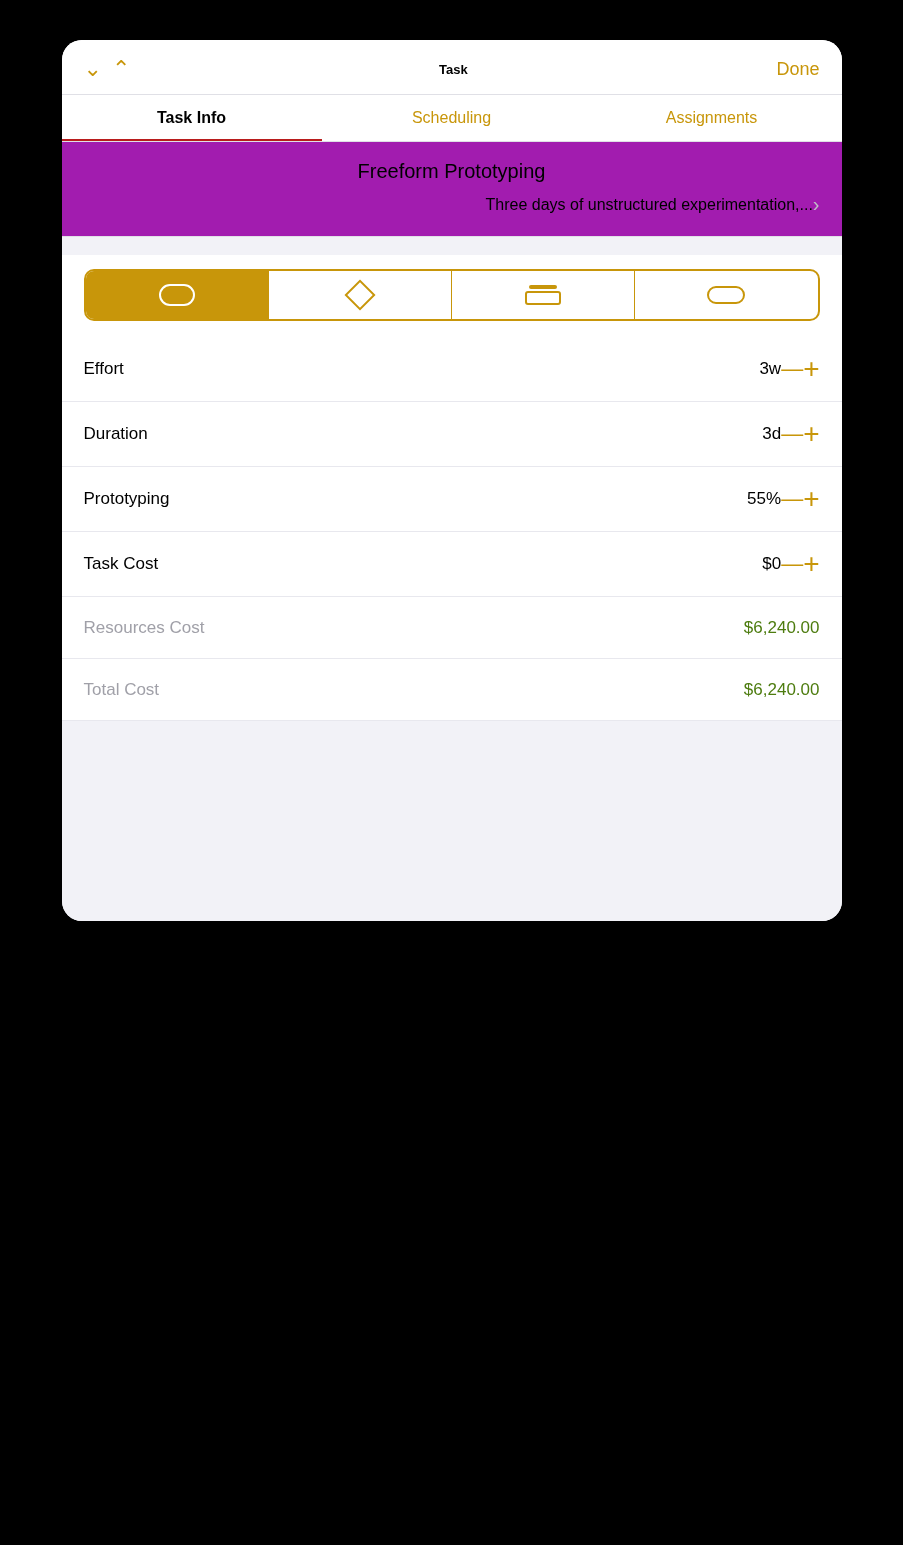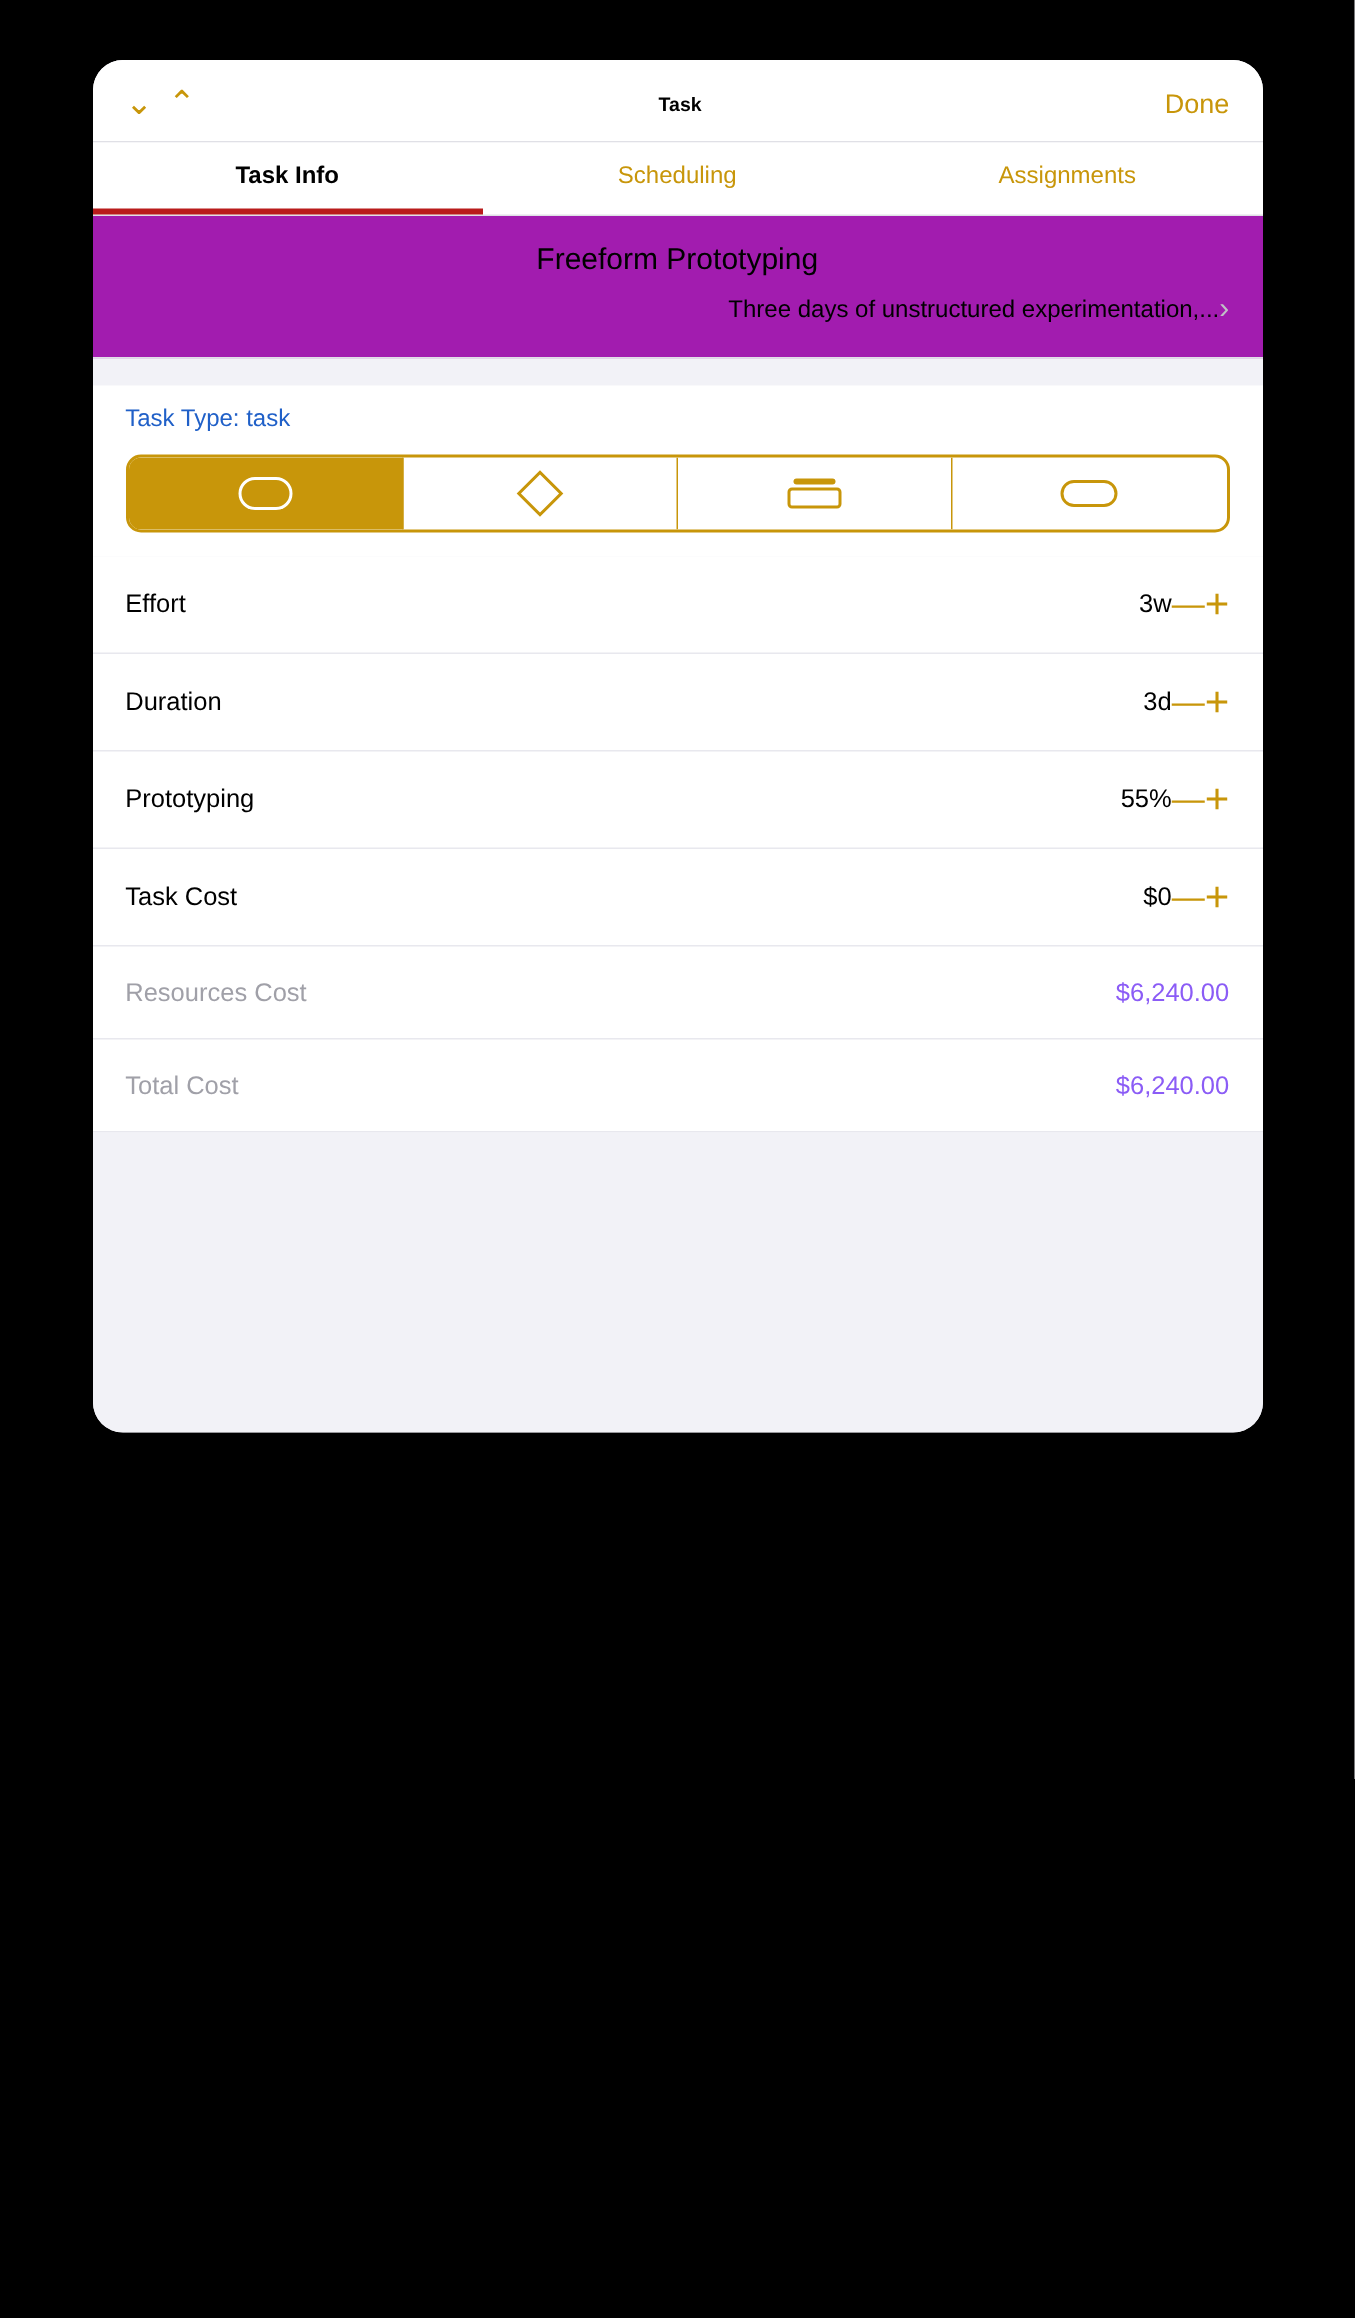--- a/index.html
+++ b/index.html
@@ -71,21 +71,21 @@
       flex: 1;
       text-align: center;
       padding: 14px 0 12px;
       font-size: 16px;
       cursor: pointer;
       border-bottom: 2px solid transparent;
     }
     .tab.active {
       color: #000;
       font-weight: 600;
-      border-bottom: 4px solid #b91c1c;
+      border-bottom: 2px solid #b91c1c;
     }
     .tab.inactive {
       color: #c8960a;
       font-weight: 400;
     }
 
     
     .task-name-section {
       background: #a21caf;
       padding: 18px 22px 6px;
@@ -216,21 +216,21 @@
       display: flex;
       align-items: center;
     }
     .field-value {
       font-size: 17px;
       color: #000;
       min-width: 40px;
       text-align: right;
     }
     .field-value.muted {
-      color: #8b5cf6;
+      color: #4d7c0f;
     }
     .field-minus {
       font-size: 22px;
       color: #c8960a;
       cursor: pointer;
       font-weight: 300;
       line-height: 1;
     }
     .field-plus {
       font-size: 28px;
@@ -284,21 +284,20 @@
       <div class="task-name">Freeform Prototyping</div>
       <div class="task-desc-row">
         <span class="task-desc">Three days of unstructured experimentation,...</span>
         <span class="chevron-right">›</span>
       </div>
     </div>
 
     <div class="section-spacer"></div>
 
     <div class="task-type-section">
-      <div class="task-type-label">Task Type: task</div>
       <div class="task-type-selector">
 
         <div class="task-type-option selected">
           <div class="type-icon-task"></div>
         </div>
 
         <div class="task-type-option">
           <div class="type-icon-milestone"></div>
         </div>
 

